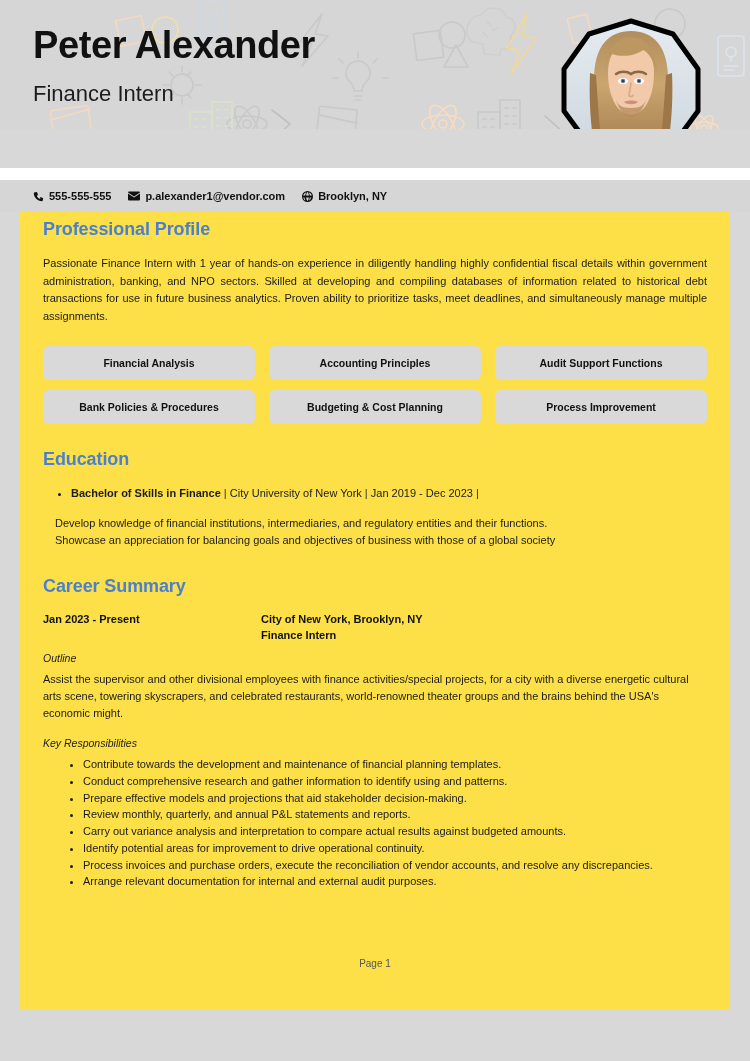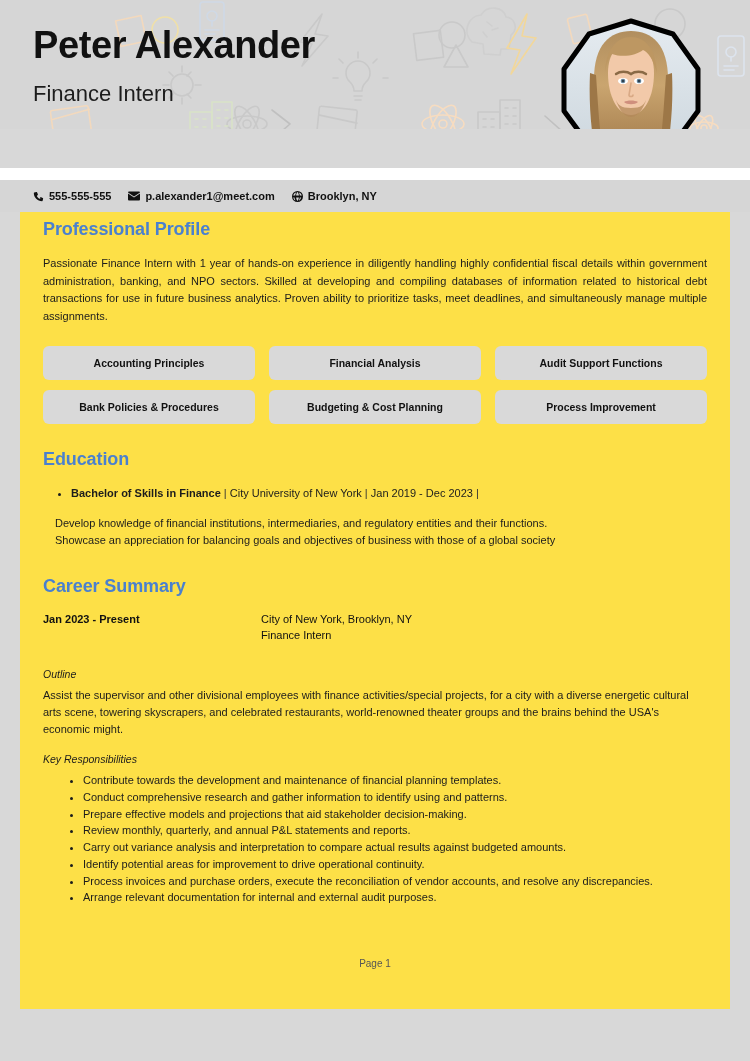--- a/index.html
+++ b/index.html
@@ -178,34 +178,34 @@
     font-size: 11px;
     line-height: 1.55;
     color: #1c1c1c;
     margin: 14px 0 0 0;
   }
   .edu-block { margin-left: 12px; }
 
   
   .job-row {
     display: flex;
-    margin-bottom: 24px;
+    margin-bottom: 8px;
   }
   .job-dates {
     width: 218px;
     flex: 0 0 218px;
     font-size: 11px;
     font-weight: 700;
     color: #111111;
     line-height: 1.45;
   }
   .job-right {
     flex: 1 1 auto;
     font-size: 11px;
-    font-weight: 400;
+    font-weight: 700;
     color: #111111;
     line-height: 1.45;
   }
   .sub-label {
     font-size: 10.5px;
     font-style: italic;
     color: #1c1c1c;
     margin: 6px 0 7px 0;
   }
   .outline-text {
@@ -420,43 +420,43 @@
       </span>
       <span>555-555-555</span>
     </div>
     <div class="contact-item">
       <span class="ic">
         <svg width="12" height="10" viewBox="0 0 16 12" fill="#111111">
           <path d="M0 1.2L8 6.6l8-5.4C15.9.5 15.4 0 14.8 0H1.2C.6 0 .1.5 0 1.2z"></path>
           <path d="M0 2.8V10.8c0 .7.5 1.2 1.2 1.2h13.6c.7 0 1.2-.5 1.2-1.2V2.8L8 8.1 0 2.8z"></path>
         </svg>
       </span>
-      <span>p.alexander1@meet.com</span>
+      <span>p.alexander1@vendor.com</span>
     </div>
     <div class="contact-item">
       <span class="ic">
         <svg width="11" height="11" viewBox="0 0 16 16" fill="#111111">
           <path d="M8 0a8 8 0 100 16A8 8 0 008 0zM6.3 14.3A6.5 6.5 0 011.6 9.4h2c.2 1.8.8 3.5 1.7 4.7l1 .2zM3.6 6.6h-2A6.5 6.5 0 016.3 1.7c-.9 1.3-1.5 3-1.7 4.9zM8 1.6c1 .9 1.8 2.8 2 5H6c.2-2.2 1-4.1 2-5zm0 12.8c-1-.9-1.8-2.8-2-5h4c-.2 2.2-1 4.1-2 5zm1.7-.1c.9-1.2 1.5-2.9 1.7-4.7h2a6.5 6.5 0 01-4.7 4.9l1-.2zm1.7-7.7c-.2-1.9-.8-3.6-1.7-4.9a6.5 6.5 0 014.7 4.9h-3z"></path>
         </svg>
       </span>
       <span>Brooklyn, NY</span>
     </div>
   </div>
 
   <div class="card">
 
     <div class="section">
       <h2 class="section-title">Professional Profile</h2>
       <p class="profile-text">Passionate Finance Intern with 1 year of hands-on experience in diligently handling highly confidential fiscal details within government administration, banking, and NPO sectors. Skilled at developing and compiling databases of information related to historical debt transactions for use in future business analytics. Proven ability to prioritize tasks, meet deadlines, and simultaneously manage multiple assignments.</p>
     </div>
 
     <div class="section">
       <div class="skills-grid">
+        <div class="skill-chip">Financial Analysis</div>
         <div class="skill-chip">Accounting Principles</div>
-        <div class="skill-chip">Financial Analysis</div>
         <div class="skill-chip">Audit Support Functions</div>
         <div class="skill-chip">Bank Policies &amp; Procedures</div>
         <div class="skill-chip">Budgeting &amp; Cost Planning</div>
         <div class="skill-chip">Process Improvement</div>
       </div>
     </div>
 
     <div class="section" style="margin-top:26px;">
       <h2 class="section-title">Education</h2>
       <ul class="edu-list">

